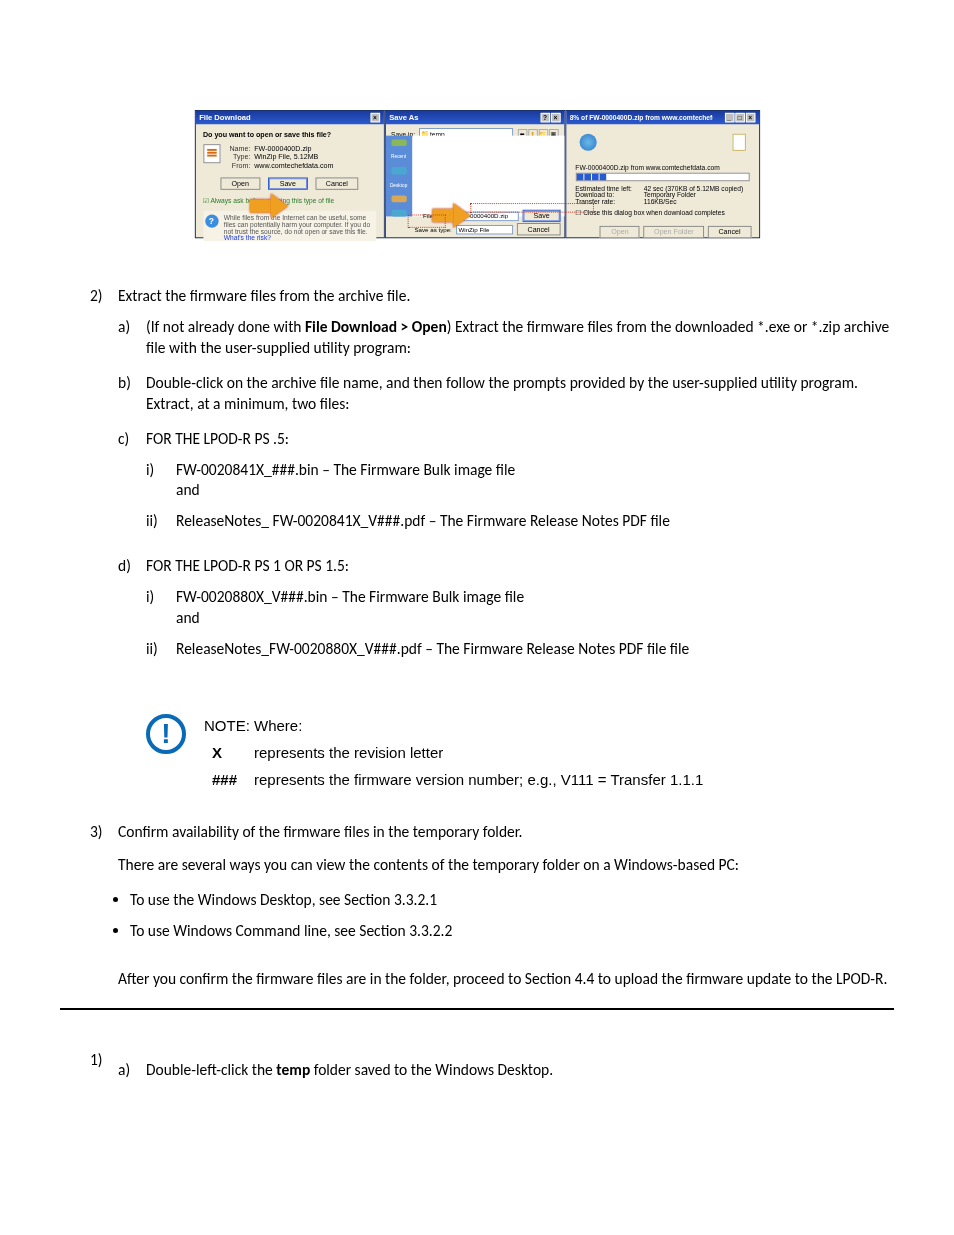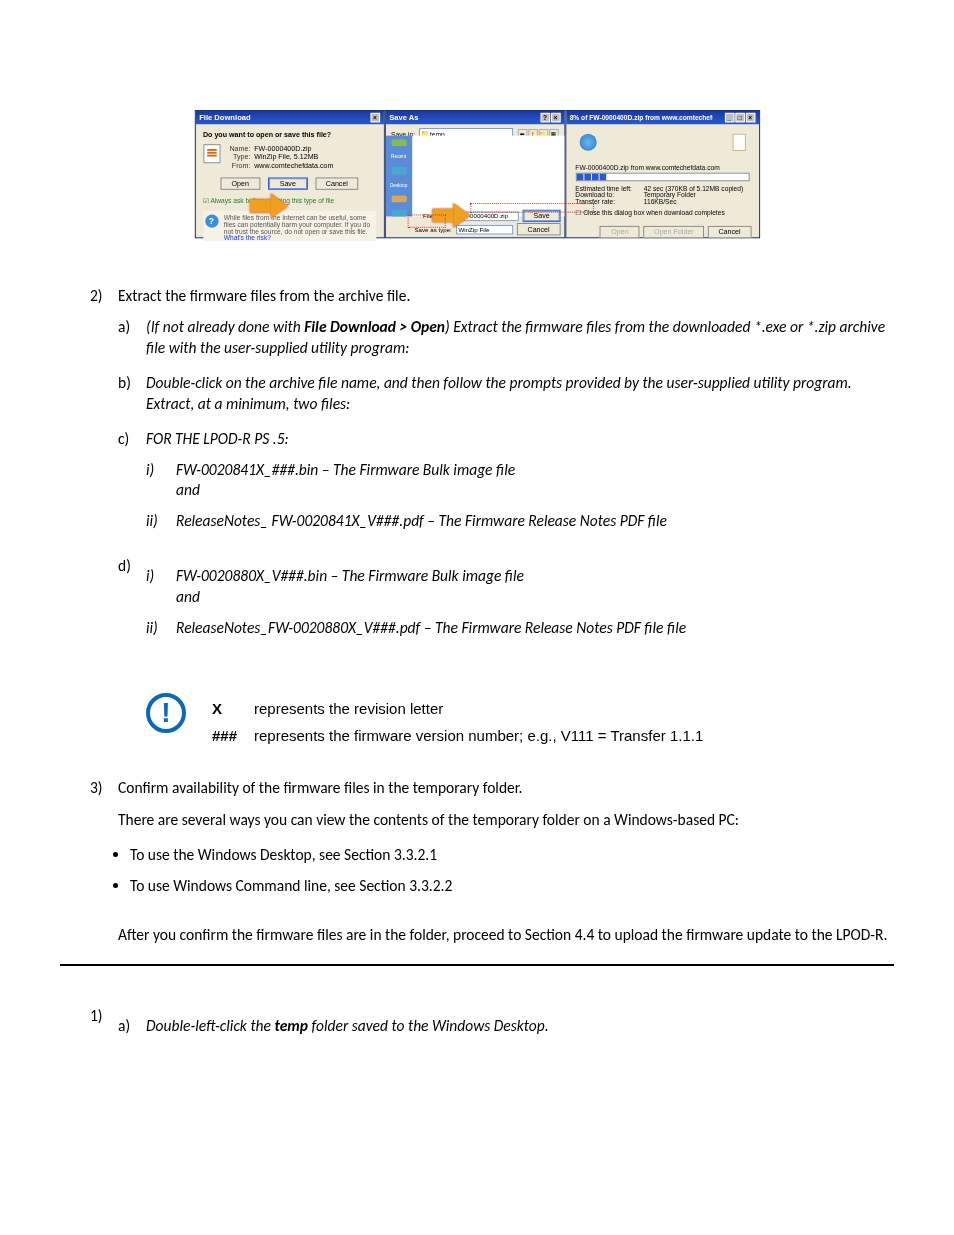--- a/index.html
+++ b/index.html
@@ -109,21 +109,21 @@
 
   
   .content { font-size: 15.5px; line-height: 1.35; }
   .numlist { margin-left: 30px; }
   .numitem { display:flex; margin-bottom: 12px; }
   .numitem .num { width: 28px; flex-shrink:0; }
   .numitem .txt { flex:1; }
   .alphalist { margin-top: 10px; }
   .alphaitem { display:flex; margin-bottom: 14px; margin-left: 0;}
   .alphaitem .alpha { width: 28px; flex-shrink:0; }
-  .alphaitem .atxt { flex:1;font-style:italic; }
+  .alphaitem .atxt { flex:1; }
   .romanlist { margin-top: 10px; }
   .romanitem { display:flex; margin-bottom: 10px; margin-left: 0;}
   .romanitem .roman { width: 30px; flex-shrink:0; }
   .romanitem .rtxt { flex:1; }
 
   .note-block { display:flex; margin: 30px 0 30px 86px; gap: 18px; align-items:flex-start;}
   .note-icon { width: 40px; height: 40px; border: 4px solid #0a6ab8; border-radius: 50%; display:flex; align-items:center; justify-content:center; flex-shrink:0;}
   .note-icon .bang { font-size: 28px; font-weight: bold; color: #0a6ab8; font-family: Arial;}
   .note-text { font-family: Arial, sans-serif; font-size: 15px; line-height:1.55;}
   .note-row { display:flex; margin-top:4px;}
@@ -297,20 +297,21 @@
                   <div class="romanitem">
                     <div class="roman">ii)</div>
                     <div class="rtxt">ReleaseNotes_ FW-0020841X_V###.pdf – The Firmware Release Notes PDF file</div>
                   </div>
                 </div>
               </div>
             </div>
             <div class="alphaitem">
               <div class="alpha">d)</div>
               <div class="atxt">
+                <div>FOR THE LPOD-R PS 1 OR PS 1.5:</div>
                 <div class="romanlist">
                   <div class="romanitem">
                     <div class="roman">i)</div>
                     <div class="rtxt">
                       <div>FW-0020880X_V###.bin – The Firmware Bulk image file</div>
                       <div> and</div>
                     </div>
                   </div>
                   <div class="romanitem">
                     <div class="roman">ii)</div>
@@ -322,20 +323,21 @@
           </div>
         </div>
       </div>
     </div>
 
     <div class="note-block">
       <div class="note-icon">
           <span class="bang">!</span>
         </div>
       <div class="note-text">
+        <div>NOTE:  Where:</div>
         <div class="note-row">
           <div class="note-sym">X</div>
           <div>represents the revision letter</div>
         </div>
         <div class="note-row">
           <div class="note-sym">###</div>
           <div>represents the firmware version number; e.g., V111 = Transfer 1.1.1</div>
         </div>
       </div>
     </div>

